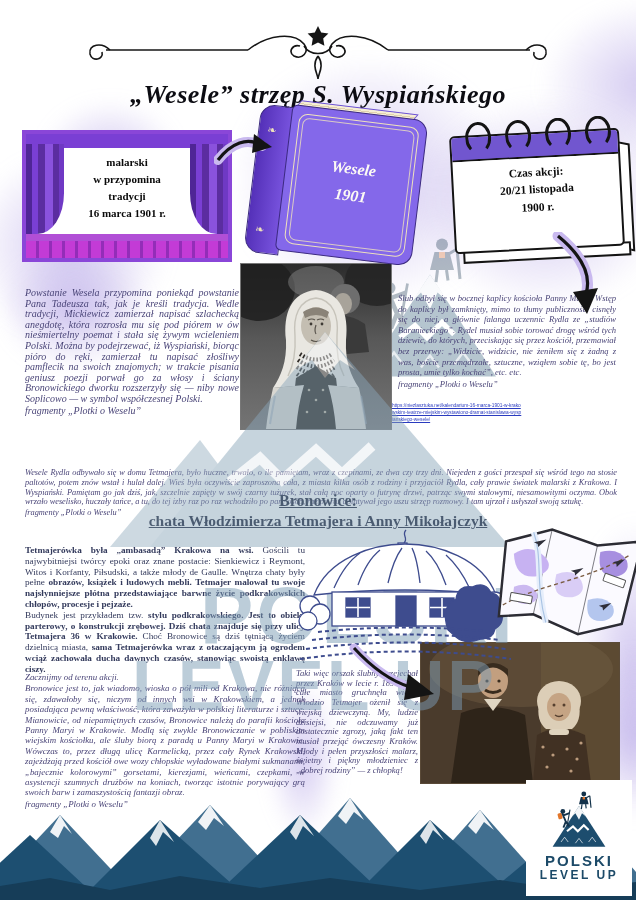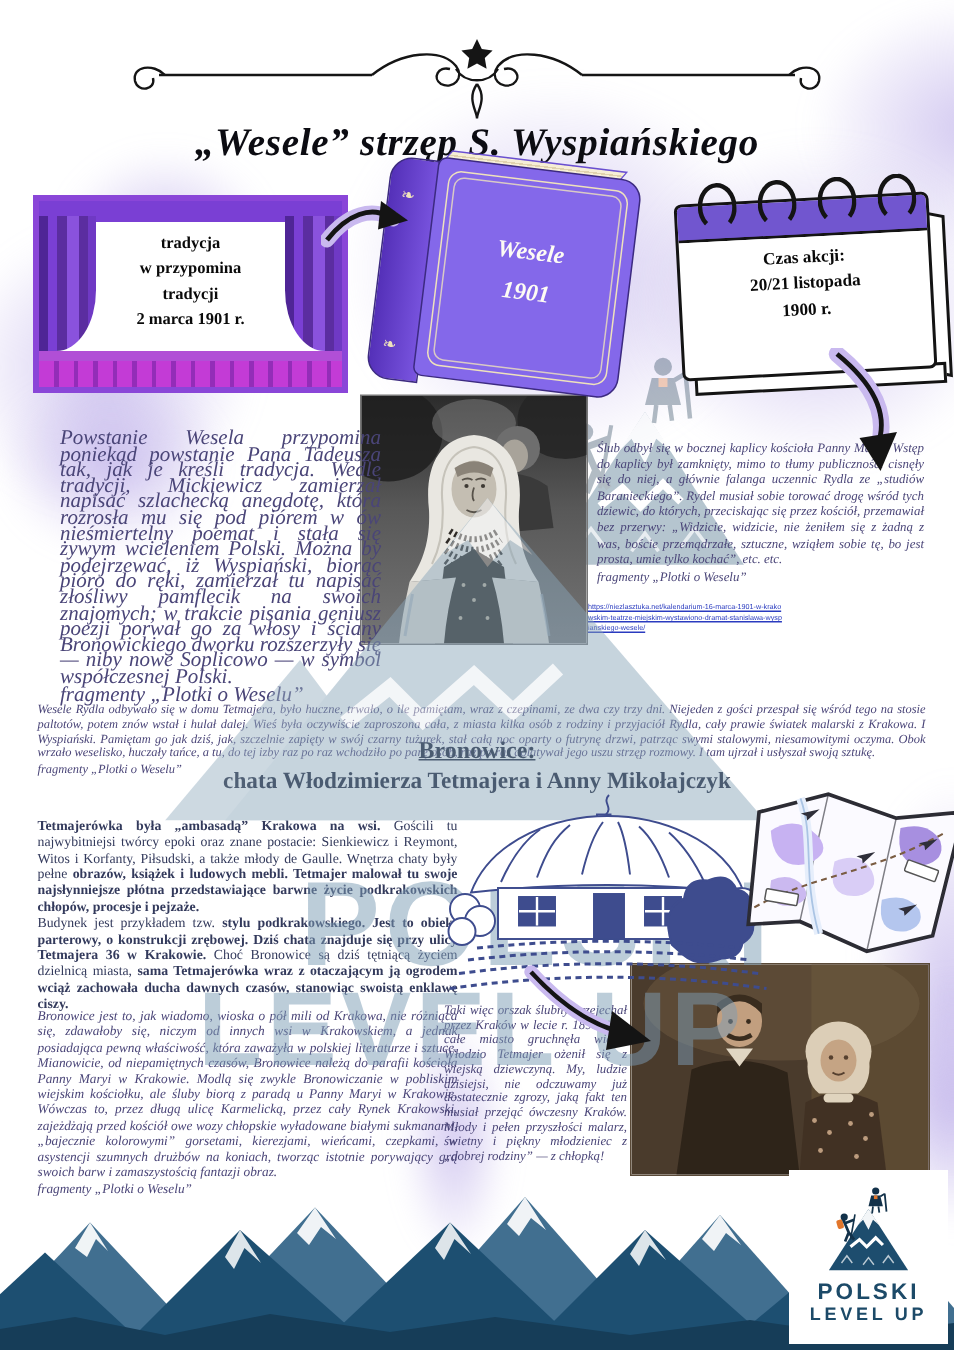--- a/index.html
+++ b/index.html
@@ -54,29 +54,29 @@
   .cal-text{position:absolute;left:0;right:0;top:30px;text-align:center;font-weight:bold;
       font-size:11.5px;line-height:1.5;color:#0a0a0a;}
   
   .photo1{left:240px;top:263px;width:150px;height:165px;border:1px solid #777;z-index:10;}
   .photo2{left:420px;top:642px;width:198px;height:140px;border:1px solid #5a4a38;z-index:10;}
   
   .txt{z-index:25;}
   .para{text-align:justify;}
   .q{font-style:italic;color:#4a4578;}
   .src{font-style:italic;text-align:left;margin-top:1px;}
-  .q-powstanie{left:40px;top:288px;width:214px;font-size:14px;line-height:10.6px;}
+  .q-powstanie{left:25px;top:288px;width:214px;font-size:10px;line-height:10.6px;}
   .q-slub{left:398px;top:293px;width:218px;font-size:8.6px;line-height:10.6px;}
   .q-rydla{left:25px;top:429px;width:592px;font-size:8.3px;line-height:9.8px;margin-top:39px;}
   .link{left:392px;top:402px;width:130px;font-family:"Liberation Sans",sans-serif;
         font-size:4.8px;line-height:1.5;color:#2a3bbf;text-decoration:underline;
         word-break:break-all;z-index:25;display:block;}
   .h-bron{left:0;width:636px;text-align:center;font-weight:bold;color:#10172e;z-index:25;}
   .h-bron.l1{top:492px;font-size:16px;text-decoration:underline;}
-  .h-bron.l2{top:512px;font-size:15.5px;}
+  .h-bron.l2{top:512px;font-size:15.5px;text-decoration:underline;}
   .tet{left:25px;top:545px;width:280px;font-size:9.2px;line-height:10.8px;color:#333a5c;}
   .tet p{margin:0;}
   .teren{left:25px;top:672px;width:280px;font-size:8.9px;line-height:10.4px;}
   .teren .lead{margin-bottom:1px;}
   .q-orszak{left:296px;top:669px;width:122px;font-size:8.6px;line-height:9.7px;}
   
   .cottage{left:298px;top:528px;width:215px;height:135px;z-index:45;}
   .map{left:492px;top:518px;width:148px;height:128px;transform:rotate(10deg);z-index:45;}
   .arr{z-index:50;}
   .arr-book{left:214px;top:126px;width:60px;height:50px;}
@@ -153,24 +153,24 @@
     <path d="M238,2 l3.2,6.6 7.2,1 -5.2,5 1.2,7.2 -6.4,-3.4 -6.4,3.4 1.2,-7.2 -5.2,-5 7.2,-1 z" fill="#151515"></path>
   </svg>
   <div class="abs title">„Wesele” strzęp S. Wyspiańskiego</div>
 
   <div class="abs theater">
     <div class="th-valance"></div>
     <div class="th-curtain l"></div>
     <div class="th-curtain r"></div>
     <div class="th-floor"></div>
     <div class="th-text">
-      <div>tradycja</div>
+      <div>malarski</div>
       <div>w przypomina</div>
       <div>tradycji</div>
-      <div>2 marca 1901 r.</div>
+      <div>16 marca 1901 r.</div>
     </div>
   </div>
 
   <svg class="abs arr arr-book" viewBox="0 0 60 50">
     <path d="M4,34 C18,16 34,12 48,20" stroke="#c9b9ef" stroke-width="10" fill="none" stroke-linecap="round"></path>
     <path d="M4,34 C18,16 34,12 44,18" stroke="#141414" stroke-width="3.2" fill="none"></path>
     <polygon points="40,8 58,21 38,27" fill="#141414"></polygon>
   </svg>
 
   <div class="abs book">
@@ -269,20 +269,21 @@
 
   <div class="abs h-bron l1">Bronowice:</div>
   <div class="abs h-bron l2">chata Włodzimierza Tetmajera i Anny Mikołajczyk</div>
 
   <div class="abs txt tet">
     <p class="para"><span style="font-weight: bold;">Tetmajerówka była „ambasadą” Krakowa na wsi.</span><span> Gościli tu najwybitniejsi twórcy epoki oraz znane postacie: Sienkiewicz i Reymont, Witos i Korfanty, Piłsudski, a także młody de Gaulle. Wnętrza chaty były pełne </span><span style="font-weight: bold;">obrazów, książek i ludowych mebli. Tetmajer malował tu swoje najsłynniejsze płótna przedstawiające barwne życie podkrakowskich chłopów, procesje i pejzaże.</span></p>
     <p class="para"><span>Budynek jest przykładem tzw. </span><span style="font-weight: bold;">stylu podkrakowskiego. Jest to obiekt parterowy, o konstrukcji zrębowej. Dziś chata znajduje się przy ulicy Tetmajera 36 w Krakowie. </span><span>Choć Bronowice są dziś tętniącą życiem dzielnicą miasta, </span><span style="font-weight: bold;">sama Tetmajerówka wraz z otaczającym ją ogrodem wciąż zachowała ducha dawnych czasów, stanowiąc swoistą enklawę ciszy.</span></p>
   </div>
 
   <div class="abs txt q teren">
+    <div class="lead">Zacznijmy od terenu akcji.</div>
     <div class="para">Bronowice jest to, jak wiadomo, wioska o pół mili od Krakowa, nie różniąca się, zdawałoby się, niczym od innych wsi w Krakowskiem, a jednak posiadająca pewną właściwość, która zaważyła w polskiej literaturze i sztuce. Mianowicie, od niepamiętnych czasów, Bronowice należą do parafii kościoła Panny Maryi w Krakowie. Modlą się zwykle Bronowiczanie w pobliskim wiejskim kościołku, ale śluby biorą z paradą u Panny Maryi w Krakowie. Wówczas to, przez długą ulicę Karmelicką, przez cały Rynek Krakowski, zajeżdżają przed kościół owe wozy chłopskie wyładowane białymi sukmanami, „bajecznie kolorowymi” gorsetami, kierezjami, wieńcami, czepkami, w asystencji szumnych drużbów na koniach, tworząc istotnie porywający grą swoich barw i zamaszystością fantazji obraz.</div>
     <div class="src">fragmenty „Plotki o Weselu”</div>
   </div>
 
   <svg class="abs cottage" viewBox="0 0 215 135">
     <g stroke="#3e4c8e" stroke-width="1.3" fill="none">
       <path d="M106,15 c5,-5 -3,-8 2,-13"></path>
       <rect x="100" y="15" width="9" height="12" fill="#fff"></rect>
       <path d="M16,67 C30,30 75,16 107,16 C140,16 184,30 198,67 Q107,57 16,67 Z" fill="#fff"></path>
       <path d="M36,60 C44,42 52,32 62,25 M60,57 C66,40 72,30 82,22 M90,55 C94,38 98,28 104,20 M122,55 C120,38 118,28 114,20 M148,57 C142,40 136,30 128,23 M172,61 C164,44 156,34 148,27"></path>

